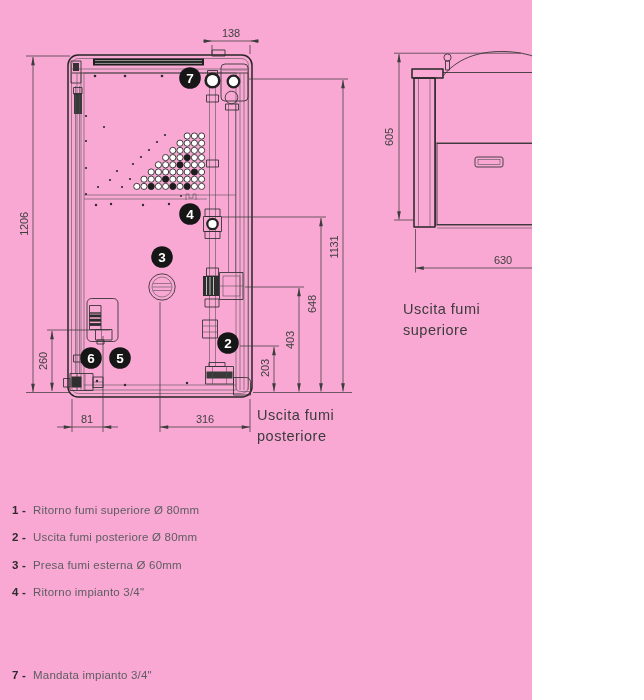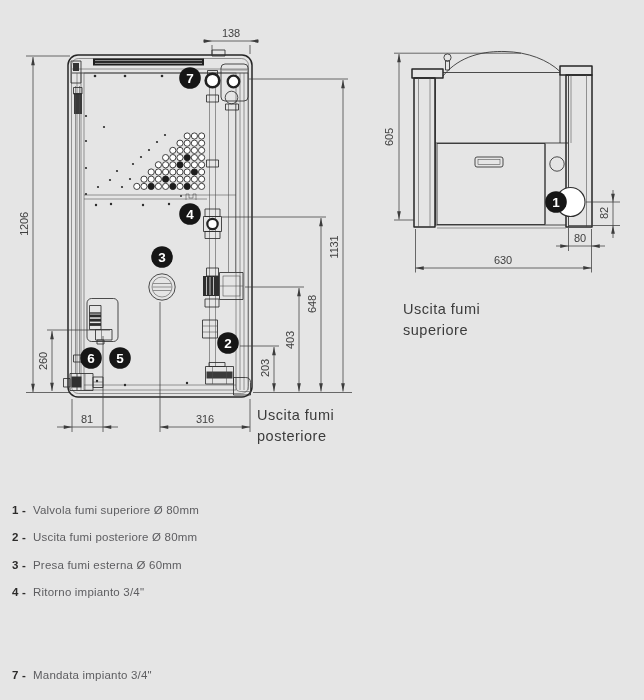--- a/index.html
+++ b/index.html
@@ -1,16 +1,16 @@
 <!DOCTYPE html>
 <html><head>
 <meta charset="utf-8">
 <style>
   html,body{margin:0;padding:0;background:#fff;}
-  #stage{position:relative;width:644px;height:700px;background:#e5e5e5;overflow:hidden;
+  #stage{position:relative;width:532px;height:700px;background:#f9a8d4;overflow:hidden;
          font-family:"Liberation Sans",sans-serif;}
   svg{position:absolute;left:0;top:0;}
   
   .s1{fill:none;stroke:#262626;stroke-width:1.5;stroke-linejoin:round;}
   .s2{fill:none;stroke:#2e2e2e;stroke-width:.85;stroke-linejoin:round;}
   .s3{fill:none;stroke:#4a4a4a;stroke-width:.55;}
   .dm{fill:none;stroke:#3c3c3c;stroke-width:.75;}
   .hole{fill:#fff;stroke:#2b2b2b;stroke-width:.9;}
   .holef{fill:#1d1d1d;stroke:#1d1d1d;stroke-width:.9;}
   .dot{fill:#2b2b2b;}
@@ -355,20 +355,20 @@
       <text class="co" x="120" y="363" text-anchor="middle">5</text>
     </g>
     <g>
       <circle class="cobg" cx="556" cy="202" r="10.8"></circle>
       <text class="co" x="556" y="207" text-anchor="middle">1</text>
     </g>
   </g>
 </svg>
 
 <div class="legend">
-  <div class="lg-row" style="top:504px"><span class="lg-num">1 -</span><span>Valvola fumi superiore Ø 80mm</span></div>
+  <div class="lg-row" style="top:504px"><span class="lg-num">1 -</span><span>Ritorno fumi superiore Ø 80mm</span></div>
   <div class="lg-row" style="top:531px"><span class="lg-num">2 -</span><span>Uscita fumi posteriore Ø 80mm</span></div>
   <div class="lg-row" style="top:559px"><span class="lg-num">3 -</span><span>Presa fumi esterna Ø 60mm</span></div>
   <div class="lg-row" style="top:586px"><span class="lg-num">4 -</span><span>Ritorno impianto 3/4"</span></div>
   <div class="lg-row" style="top:669px"><span class="lg-num">7 -</span><span>Mandata impianto 3/4"</span></div>
 </div>
 
 </div>
 
 </body></html>

